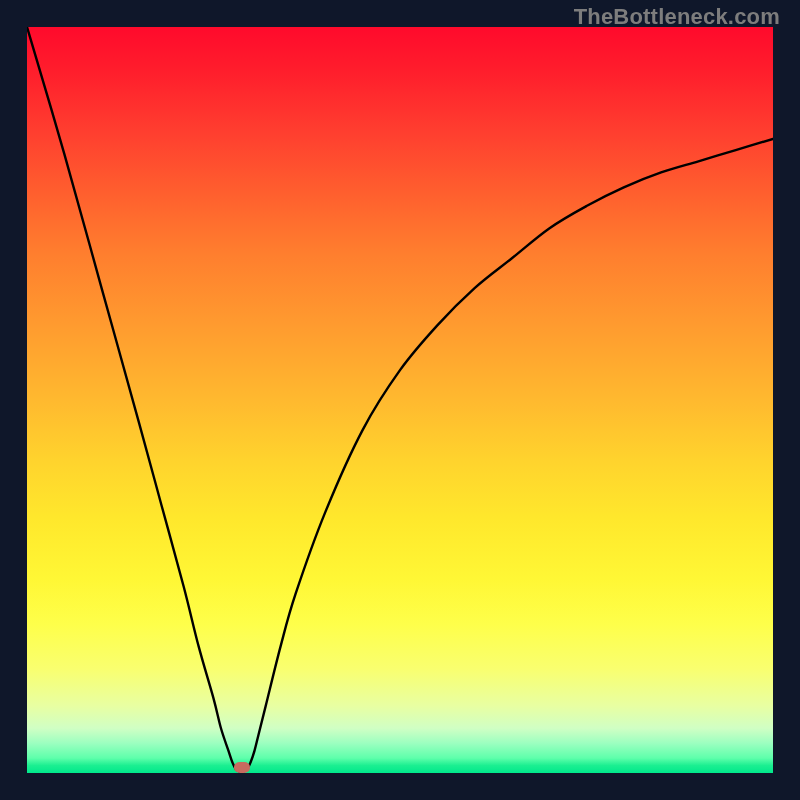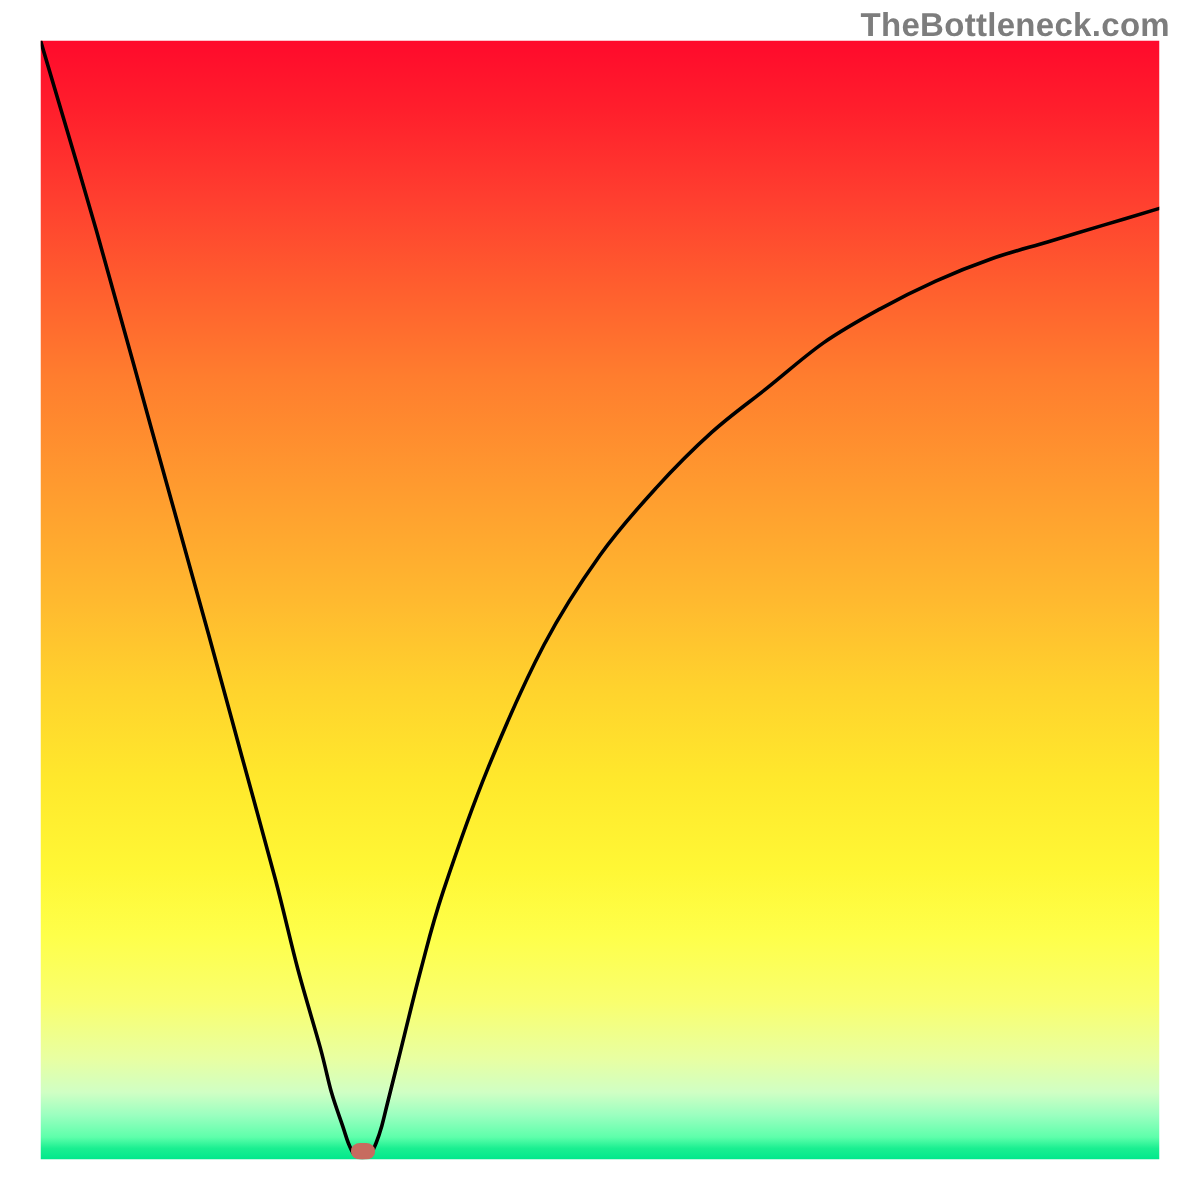--- a/index.html
+++ b/index.html
@@ -8,21 +8,21 @@
     width: 800px;
     height: 800px;
     overflow: hidden;
     font-family: Arial, Helvetica, sans-serif;
     background: #000;
   }
   .frame {
     position: relative;
     width: 800px;
     height: 800px;
-    background: #ffffff;
+    background: #0f172a;
     box-sizing: border-box;
     padding-left: 40px;
   }
   .plot-area {
     position: absolute;
     left: 27px;
     top: 27px;
     width: 746px;
     height: 746px;
     overflow: hidden;

